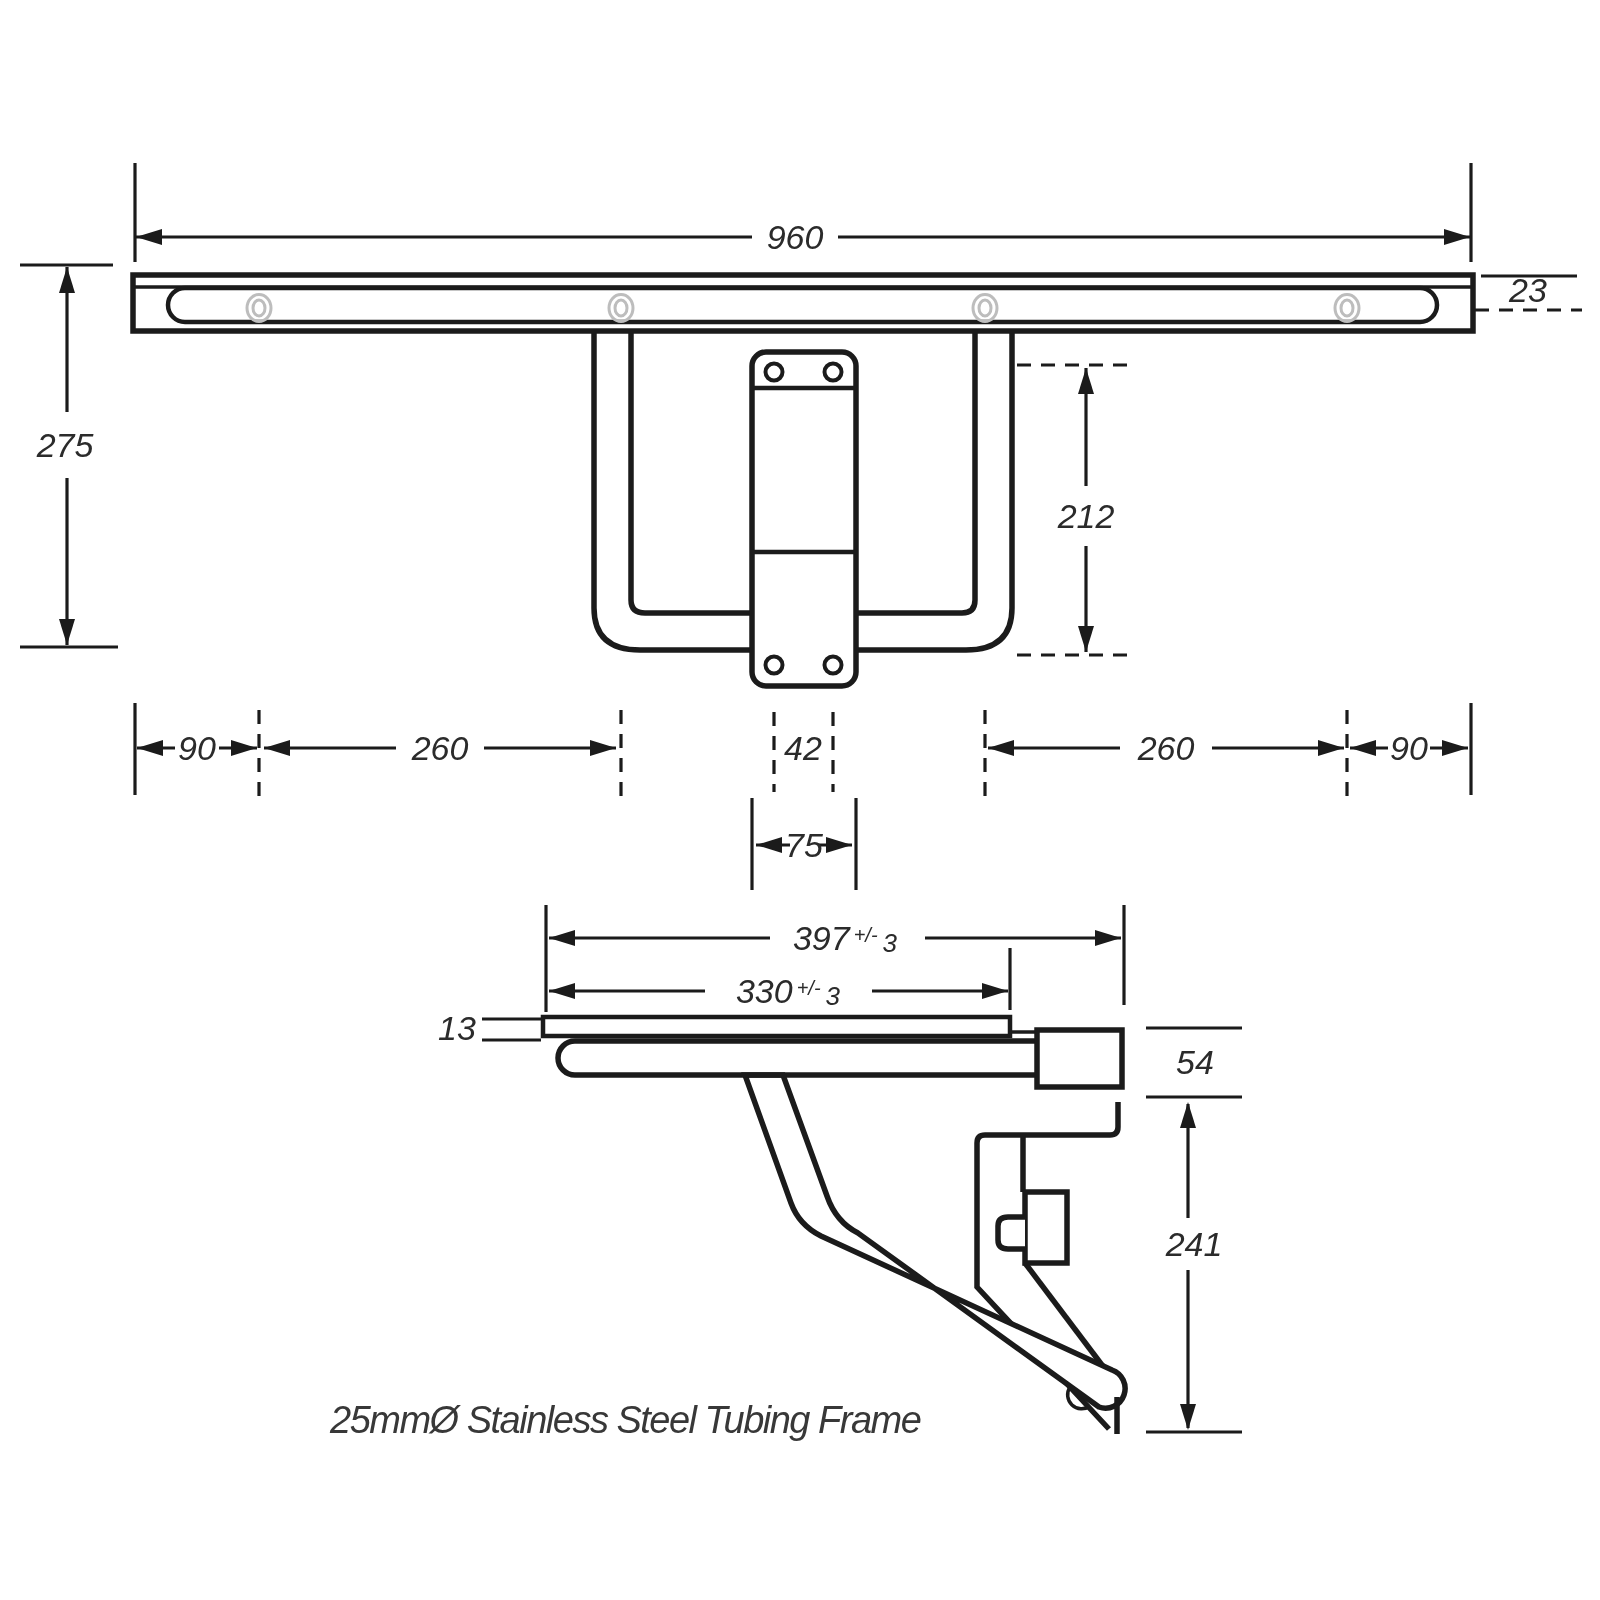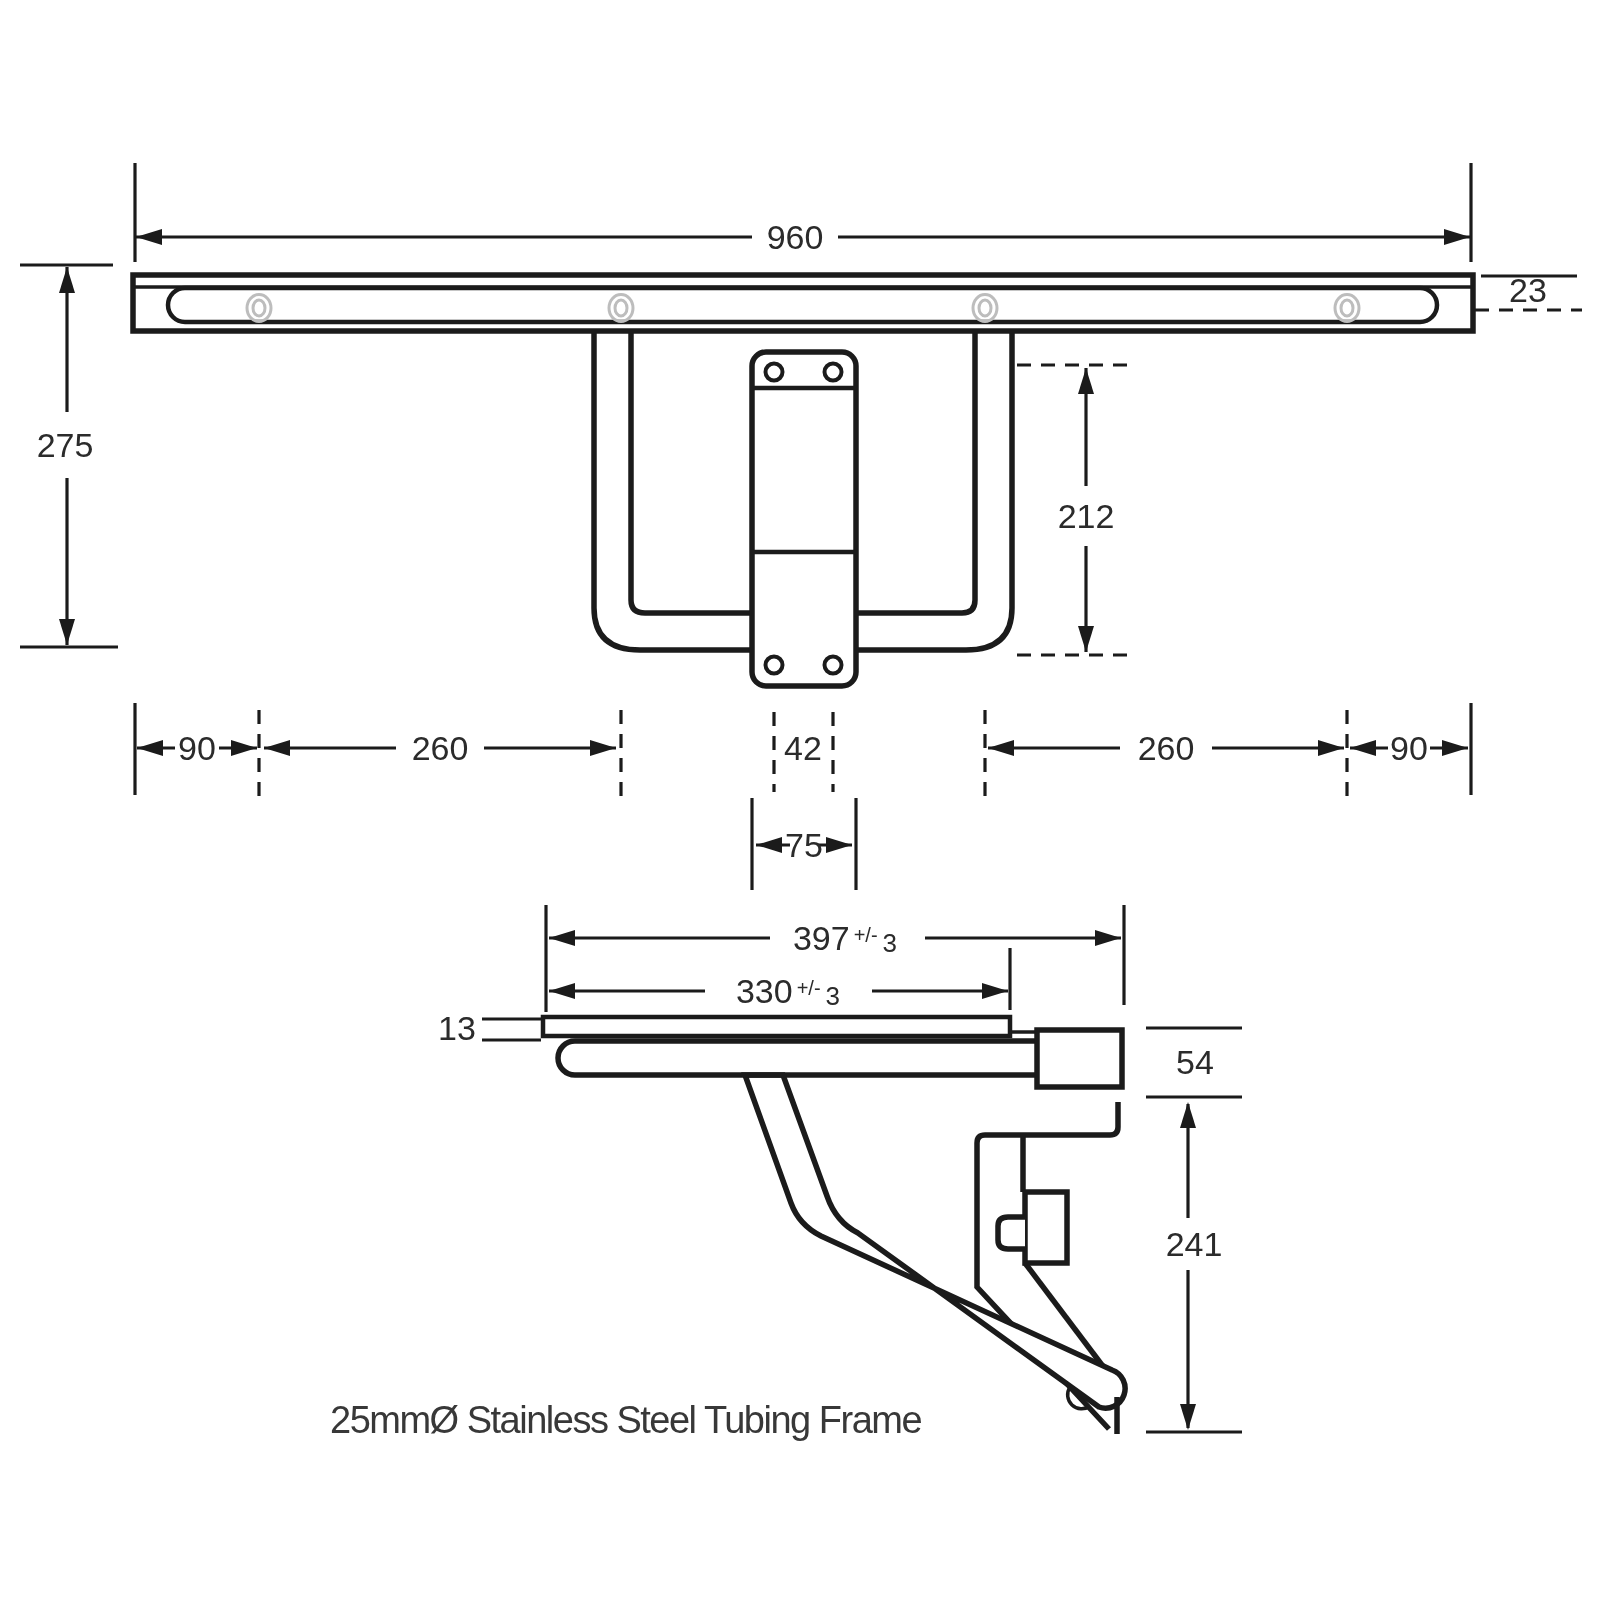--- a/index.html
+++ b/index.html
@@ -2,21 +2,21 @@
 <html style="--line: #1b1b1b; --hole: #bdbdbd; --background: #ffffff; --text: #2b2b2b;"><head>
 <meta charset="utf-8">
 <style>
   :root{
     --line:#1b1b1b;
     --hole:#bdbdbd;
     --background:#ffffff;
     --text:#2b2b2b;
   }
   html,body{margin:0;padding:0;background:var(--background);}
-  .stage{width:1600px;height:1600px;background:var(--background);}
+  .stage{width:1600px;height:1600px;background:var(--background);font-style:italic;}
   svg{display:block;}
   .part{fill:none;stroke:var(--line);stroke-width:5.5;stroke-linecap:butt;}
   .part-mid{fill:none;stroke:var(--line);stroke-width:4.5;}
   .part-thin{fill:none;stroke:var(--line);stroke-width:3.5;}
   .white{fill:var(--background);}
   .hole{fill:none;stroke:var(--hole);stroke-width:3;}
   .plate-hole{fill:none;stroke:var(--line);stroke-width:4;}
   .dim{fill:none;stroke:var(--line);stroke-width:3.2;}
   .dash{fill:none;stroke:var(--line);stroke-width:3.2;stroke-dasharray:14 10;}
   .arrow{fill:var(--line);stroke:none;}

